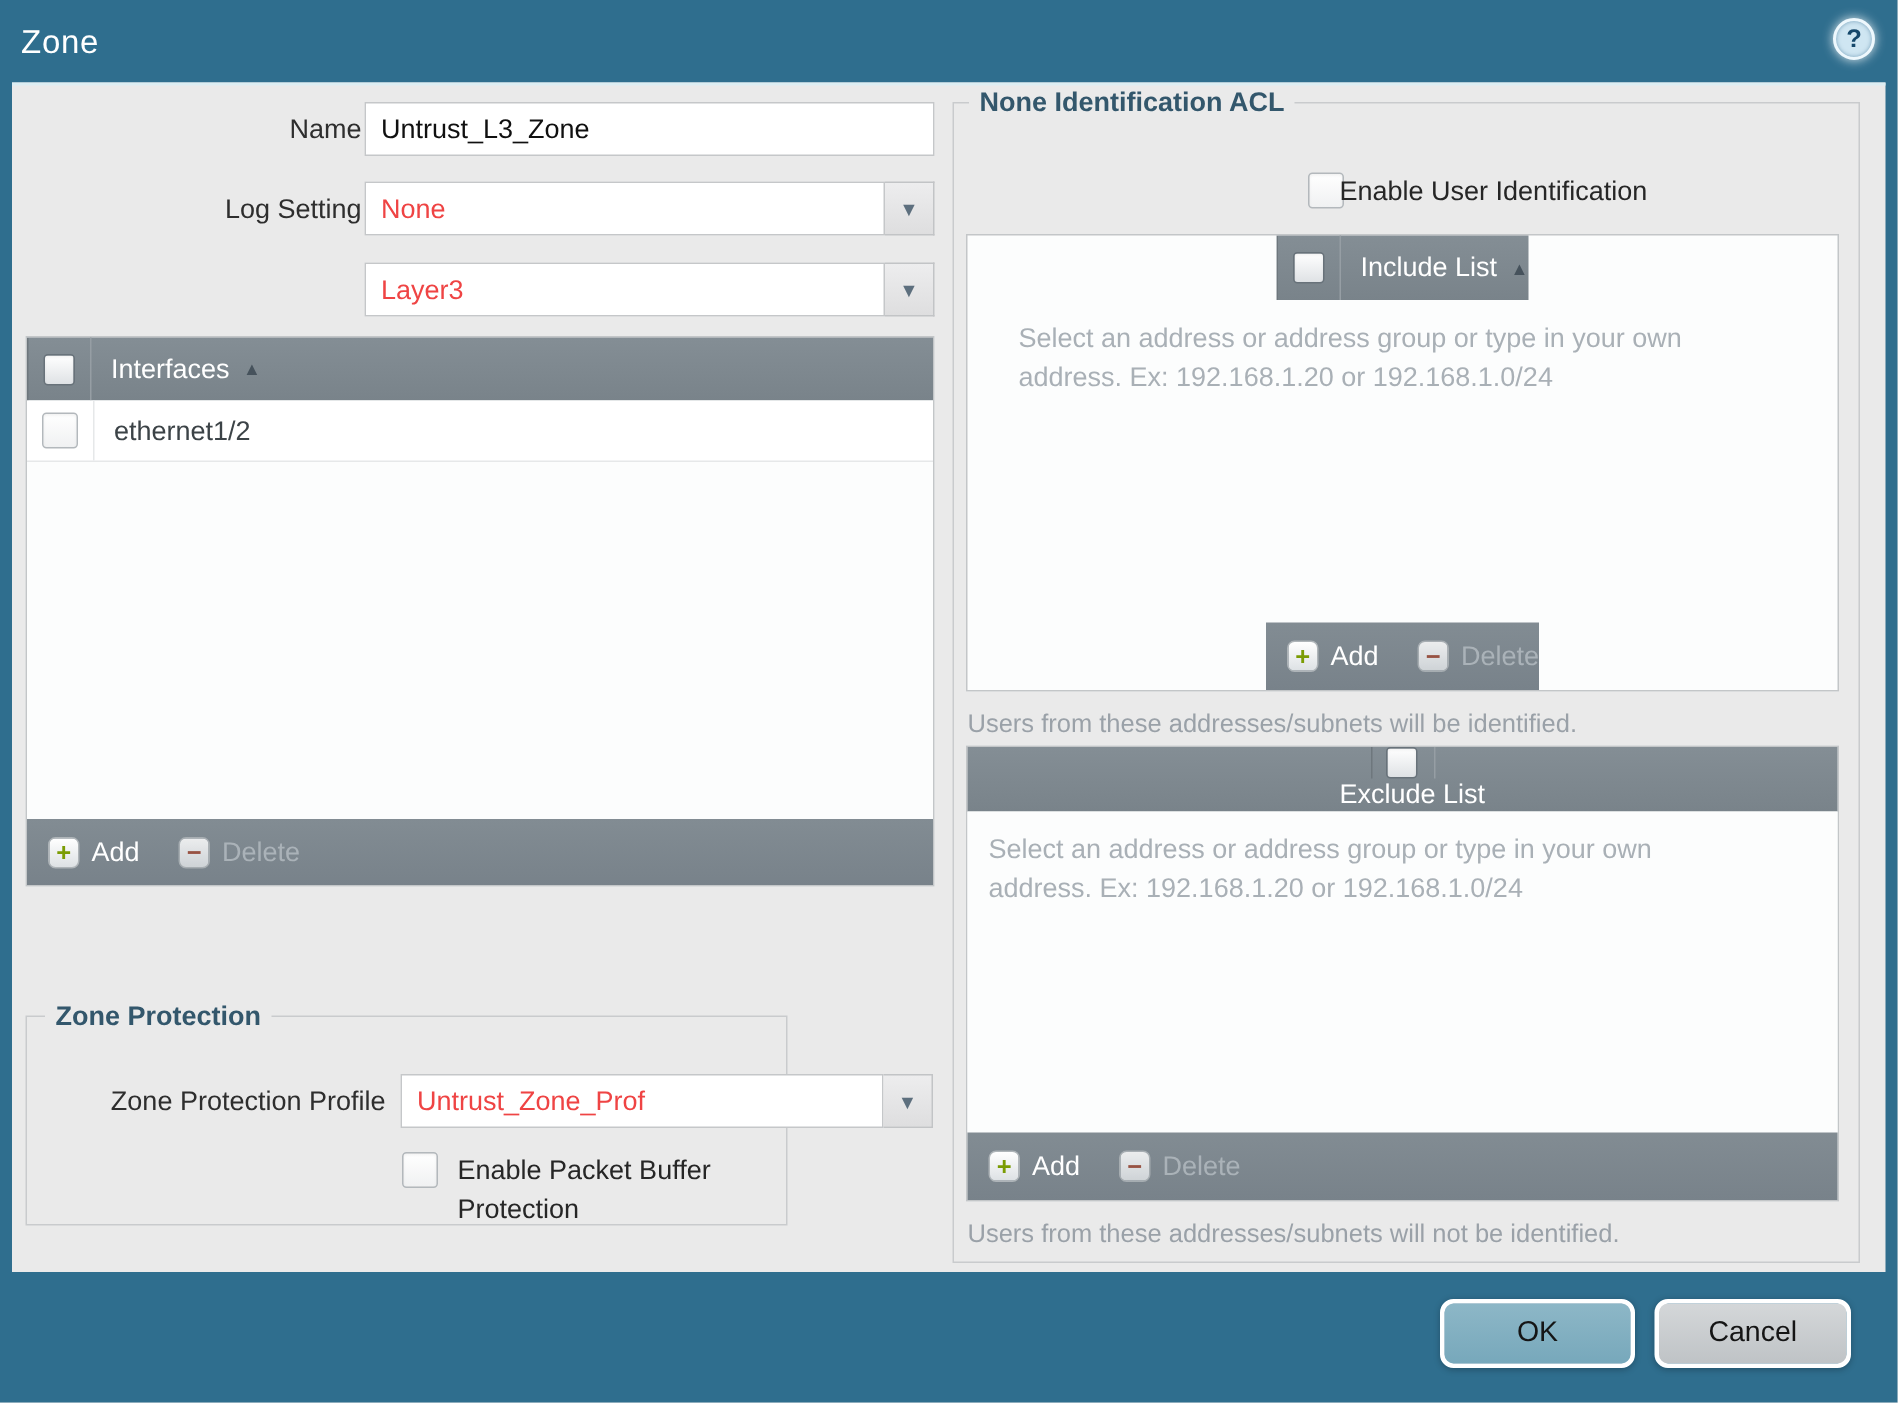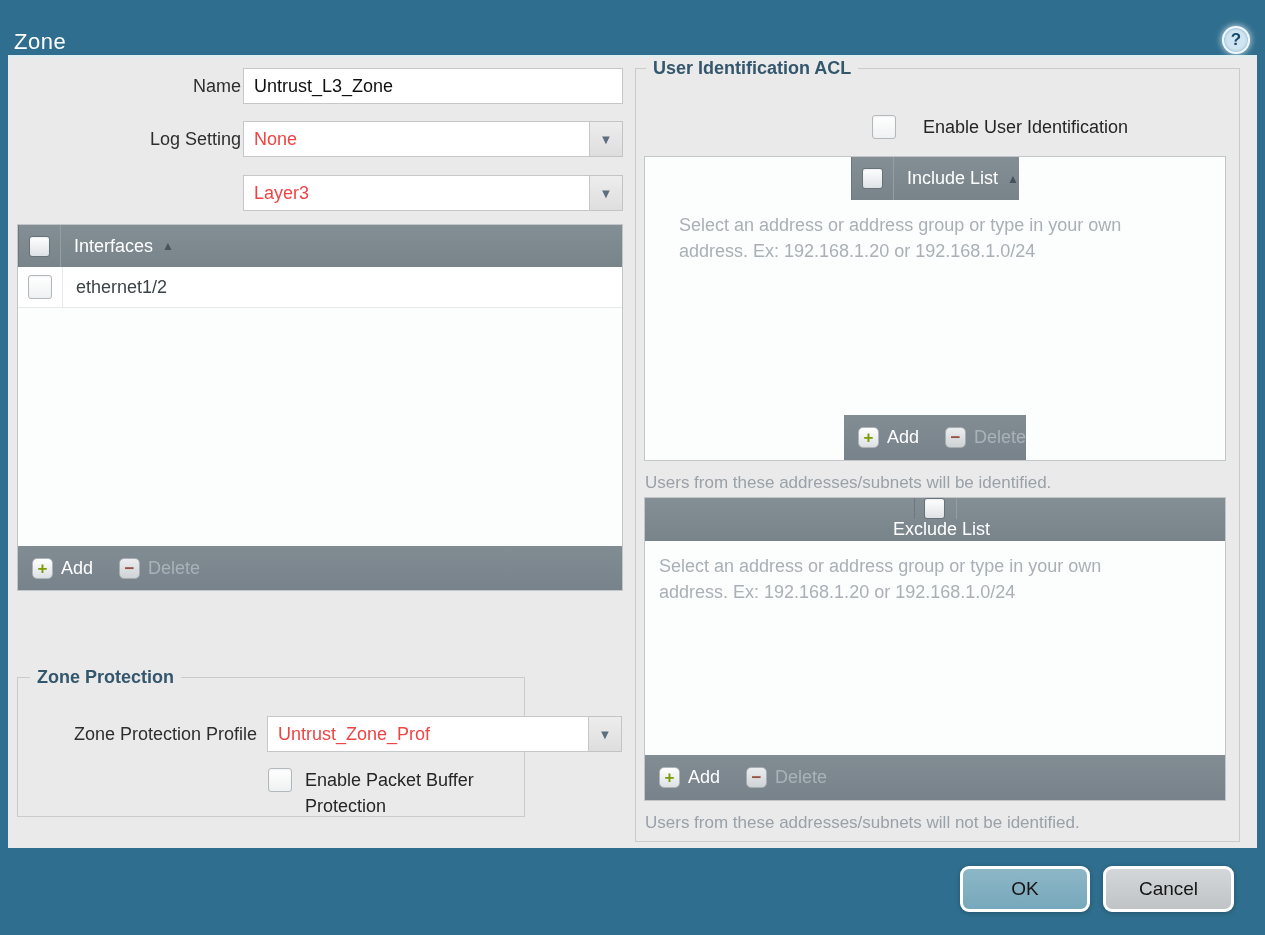--- a/index.html
+++ b/index.html
@@ -6,21 +6,21 @@
   html,body { width:1265px; height:935px; }
   body {
     position:relative;
     background:#2f6e8e;
     font-family:"Liberation Sans","DejaVu Sans",sans-serif;
     overflow:hidden;
   }
   .abs { position:absolute; }
 
   
-  .titlebar { left:0; top:14px; width:1265px; height:67px; }
+  .titlebar { left:0; top:0; width:1265px; height:67px; }
   .title-text { left:14px; top:0; height:55px; line-height:55px; color:#ffffff; font-size:22px; font-weight:400; letter-spacing:.5px; }
   .help-btn {
     right:15px; top:12px; width:28px; height:28px; border-radius:50%;
     background:radial-gradient(circle at 38% 32%, #ffffff 0%, #dcefF9 45%, #9fccе3 100%);
     background-color:#cfe6f2;
     border:2px solid #eef8fd;
     box-shadow:0 0 7px rgba(255,255,255,.85), inset 0 0 3px rgba(30,90,130,.5);
     display:flex; align-items:center; justify-content:center;
     color:#15486b; font-size:17px; font-weight:bold; cursor:pointer;
   }
@@ -184,24 +184,24 @@
       <div class="combo-btn">
         <span>▼</span>
       </div>
     </div>
 
     <div class="abs checkbox" style="left:250px; top:90px;"></div>
     <div class="abs cb-label" style="left:287px; top:89px;">Enable Packet Buffer Protection</div>
   </div>
 
   <div class="abs fset" style="left:627px; top:11px; width:605px; height:774px;">
-    <div class="fset-legend" style="left:10px;">User Identification ACL</div>
+    <div class="fset-legend" style="left:10px;">None Identification ACL</div>
 
     <div class="abs checkbox" style="left:236px; top:46px;"></div>
-    <div class="abs cb-label" style="left:287px; top:45px;">Enable User Identification</div>
+    <div class="abs cb-label" style="left:257px; top:45px;">Enable User Identification</div>
 
     <div class="abs grid" style="left:8px; top:87px; width:582px; height:305px;align-items:center;">
       <div class="grid-header" style="height:43px;">
         <div class="grid-cbcell">
           <div class="checkbox hdr"></div>
         </div>
         <span class="grid-title">Include List</span>
         <span class="sort-arrow">▲</span>
       </div>
       <div class="grid-body">

